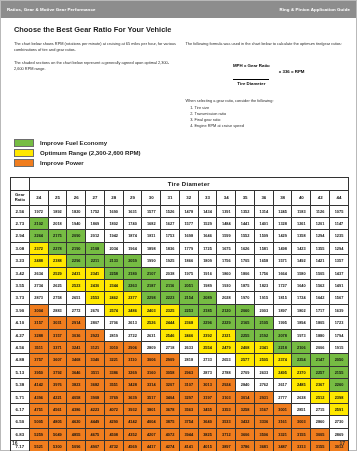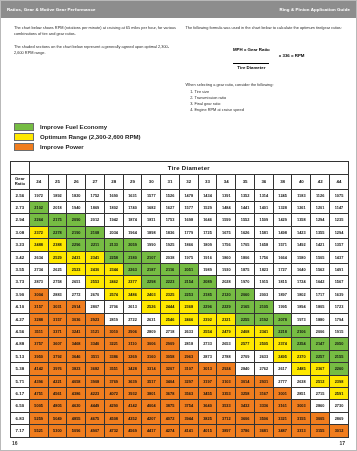--- a/index.html
+++ b/index.html
@@ -76,20 +76,21 @@
 </head>
 <body>
 
 <div class="page">
 
   <div class="topbar">
     <span>Ratios, Gear &amp; Motive Gear Performance</span>
     <span>Ring &amp; Pinion Application Guide</span>
   </div>
 
+  <div class="title">Choose the Best Gear Ratio For Your Vehicle</div>
 
   <div class="cols">
     <div class="colL">
       <p class="para">The chart below shows RPM (rotations per minute) at cruising at 65 miles per hour, for various combinations of tire and gear ratios.</p>
       <p class="para">The shaded sections on the chart below represent a generally agreed upon optimal 2,300-2,600 RPM range.</p>
     </div>
     <div class="colR">
       <p class="para">The following formula was used in the chart below to calculate the optimum tire/gear ratios:</p>
       <div class="formula">
         <span class="frac">

